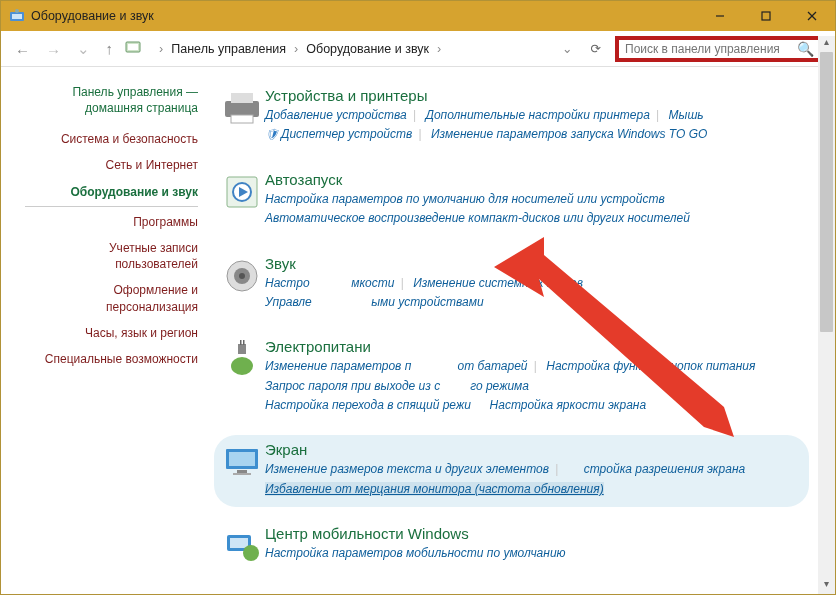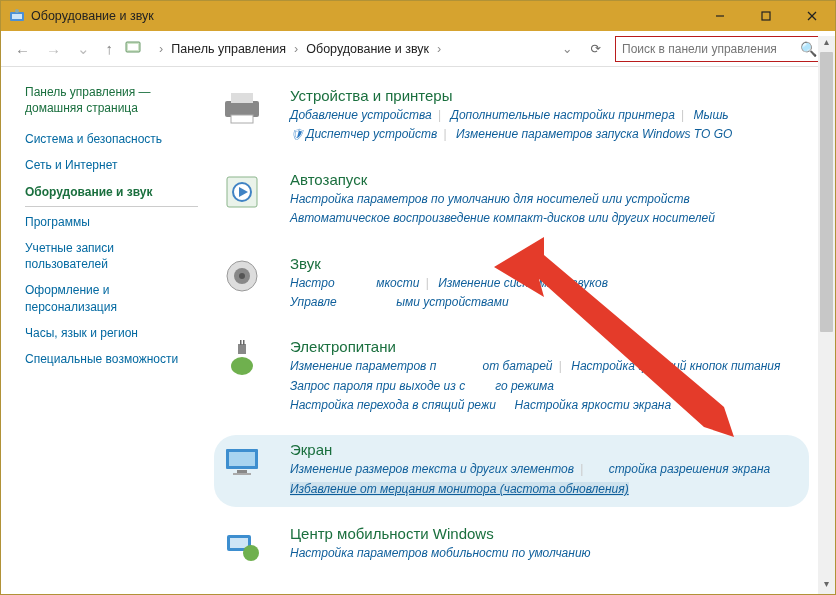--- a/index.html
+++ b/index.html
@@ -9,31 +9,31 @@
   .titlebar .title { color: #222; font-size: 12.5px; flex: 1; }
   .titlebar .btns { display: flex; }
   .titlebar .btn { width: 46px; height: 30px; display: flex; align-items: center; justify-content: center; }
   .toolbar { height: 36px; border-bottom: 1px solid #e0e0e0; display: flex; align-items: center; padding: 0 10px; gap: 8px; background: #fff; }
   .nav-arrow { padding: 0 4px; color: #888; font-size: 15px; }
   .nav-arrow.disabled { color: #bbb; }
   .breadcrumb { display: flex; align-items: center; gap: 6px; flex: 1; padding-left: 4px; }
   .crumb { color: #222; }
   .crumb-sep { color: #888; padding: 0 2px; }
   .brc-drop { color:#888; padding:0 4px; }
-  .searchbox { width: 210px; height: 26px; border: 1px solid #b91c1c; display: flex; align-items: center; padding: 0 6px; color: #777; background: #fff; }
+  .searchbox { width: 210px; height: 26px; border: 4px solid #b91c1c; display: flex; align-items: center; padding: 0 6px; color: #777; background: #fff; }
   .searchbox input { border: none; outline: none; flex: 1; font-size: 12px; color:#555; }
   .searchbox .mag { color:#666; font-size:14px; padding-left:4px; }
   .refresh { color:#666; padding:0 6px; }
   .content { display: flex; height: calc(100% - 66px); }
-  .sidebar { width: 203px; padding: 18px 6px 4px 24px; }
+  .sidebar { width: 203px; padding: 18px 6px 4px 24px; text-align: right; }
   .side-head { color: #1a6f3e; font-size: 12px; line-height: 1.3; margin-bottom: 10px; }
-  .side-item { color: #0369a1; font-size: 12px; padding: 5px 0; line-height:1.35; cursor: pointer; }
+  .side-item { color: #7f1d1d; font-size: 12px; padding: 5px 0; line-height:1.35; cursor: pointer; }
   .side-item.active { color: #1a6f3e; font-weight: bold; border-bottom: 1px solid #ccc; padding-bottom:6px; margin-bottom:2px; }
   .main { flex: 1; overflow-y: auto; padding: 14px 26px 10px 10px; position: relative; }
-  .category { display: flex; gap: 26px; margin-bottom: 12px; padding: 6px 6px 8px 6px; border-radius:1px; }
+  .category { display: flex; gap: 1px; margin-bottom: 12px; padding: 6px 6px 8px 6px; border-radius:1px; }
   .category.highlight { background: #e4f1f7; border-radius: 22px; }
   .cat-icon { width: 44px; min-width:44px; height: 44px; display:flex; align-items:flex-start; justify-content:center; }
   .cat-body { flex: 1; }
   .cat-title { color: #1a6f3e; font-size: 15px; margin-bottom: 2px; }
   .links { line-height: 1.55; font-style: italic; }
   .lnk { color: #0f5f9b; font-size: 12px; cursor: pointer; }
   .lnk.shield::before { content:"🛡"; font-size:11px; margin-right:2px; color:#2e7bc4; }
   .lnk-sep { color: #ccc; padding: 0 6px; }
   .lnk.selected { text-decoration: underline; background: rgba(120,170,200,.2); }
   .scrollbar { position: absolute; right: 1px; top: 36px; bottom: 1px; width: 17px; background: #f0f0f0; }

